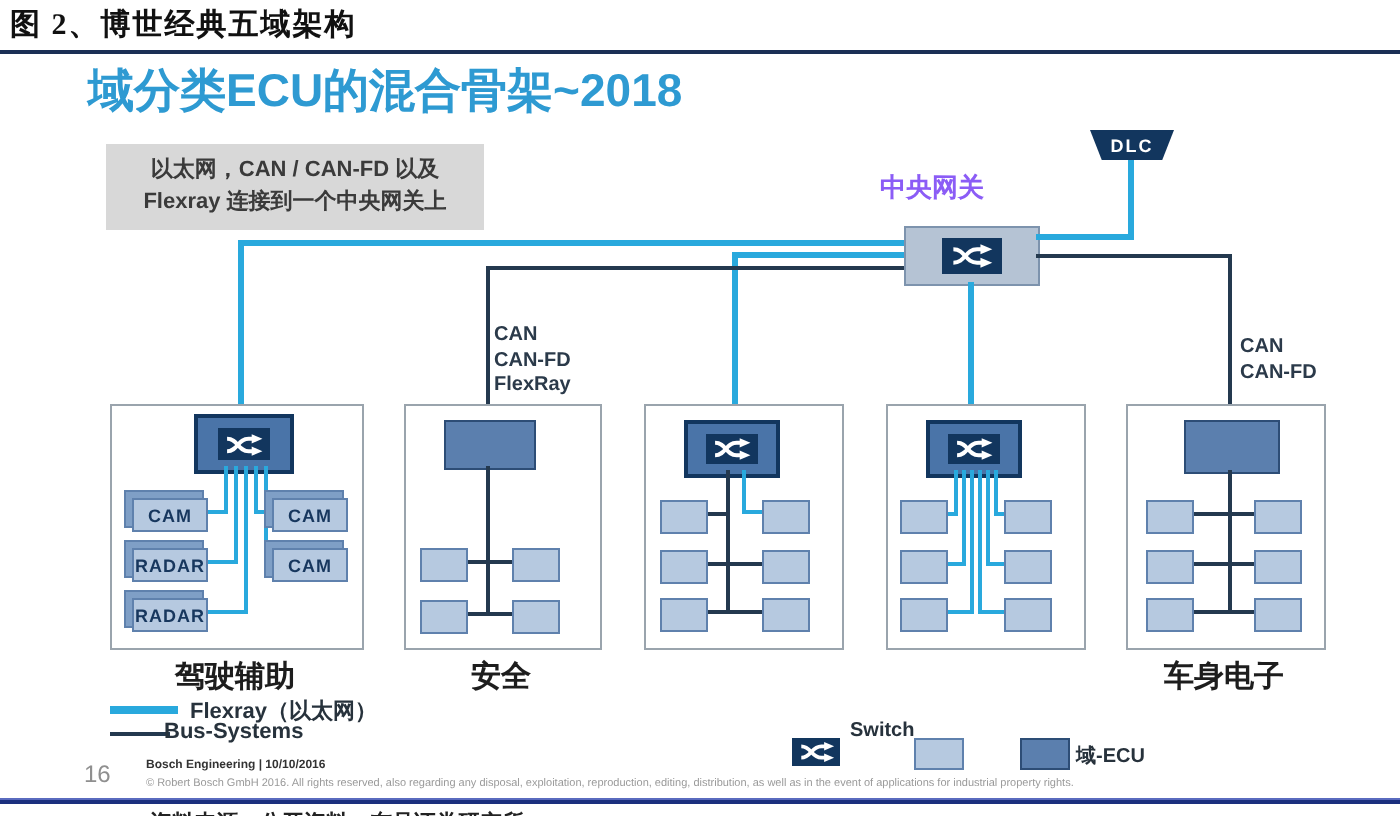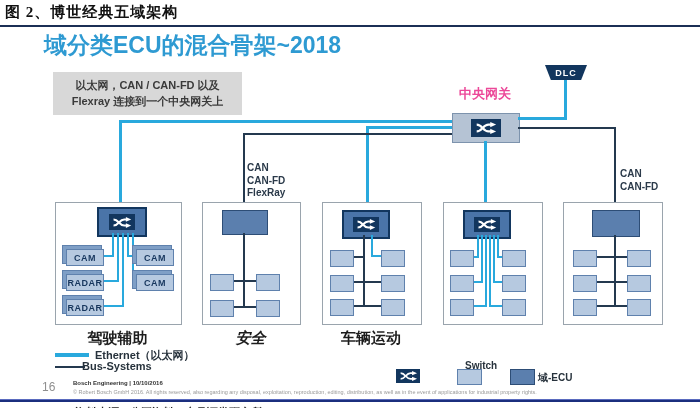--- a/index.html
+++ b/index.html
@@ -9,21 +9,21 @@
   .preline{white-space:pre-line;}
   
   .fig-title{left:5px;top:3px;font:bold 15px "Liberation Serif",serif;color:#111;letter-spacing:1px;}
   .hdr-rule{left:0;top:25px;width:700px;height:2px;background:var(--rulenavy);}
   
   .slide-title{left:44px;top:30px;font:bold 23px "Liberation Sans",sans-serif;color:var(--titleblue);}
   
   .note-box{left:53px;top:72px;width:189px;height:43px;background:var(--notebg);
             display:flex;align-items:center;justify-content:center;text-align:center;
             font:bold 11px "Liberation Sans",sans-serif;color:#3a3a3a;line-height:1.45;}
-  .gw-label{left:440px;top:85px;width:90px;text-align:center;font:bold 13px "Liberation Sans",sans-serif;color:#ec4899;}
+  .gw-label{left:440px;top:85px;width:90px;text-align:left;font:bold 13px "Liberation Sans",sans-serif;color:#8b5cf6;}
   
   .gateway{left:452px;top:113px;width:66px;height:28px;background:var(--gatewayfill);
            border:1px solid var(--gatewayborder);display:flex;align-items:center;justify-content:center;}
   .badge{background:var(--switchnavy);display:flex;align-items:center;justify-content:center;}
   .badge svg{display:block;}
   .dlc{left:545px;top:65px;width:42px;height:15px;background:var(--switchnavy);
        clip-path:polygon(0 0,100% 0,86% 100%,14% 100%);
        display:flex;align-items:center;justify-content:center;
        font:bold 9px "Liberation Sans",sans-serif;color:#fff;letter-spacing:1px;}
   .cy{background:var(--ethernet);}
@@ -214,37 +214,37 @@
   <div class="abs bk" style="left:595px;top:305px;width:19px;height:2px;"></div>
   <div class="abs bk" style="left:616px;top:305px;width:11px;height:2px;"></div>
   <div class="abs ecu" style="left:573px;top:250px;"></div>
   <div class="abs ecu" style="left:627px;top:250px;"></div>
   <div class="abs ecu" style="left:573px;top:275px;"></div>
   <div class="abs ecu" style="left:627px;top:275px;"></div>
   <div class="abs ecu" style="left:573px;top:299px;"></div>
   <div class="abs ecu" style="left:627px;top:299px;"></div>
 
   <div class="abs dom-label" style="left:55px;width:125px;">驾驶辅助</div>
-  <div class="abs dom-label" style="left:202px;width:97px;font-style:italic;">安全</div>
-  <div class="abs dom-label" style="left:322px;width:98px;">车辆运动</div>
+  <div class="abs dom-label" style="left:202px;width:97px;">安全</div>
+  <div class="abs dom-label" style="left:563px;width:98px;">车身电子</div>
 
   <div class="abs cy" style="left:55px;top:353px;width:34px;height:4px;"></div>
-  <div class="abs lg-txt" style="left:95px;top:348px;">Ethernet（以太网）</div>
+  <div class="abs lg-txt" style="left:95px;top:348px;">Flexray（以太网）</div>
   <div class="abs bk" style="left:55px;top:366px;width:30px;height:2px;"></div>
   <div class="abs lg-txt" style="left:82px;top:360px;">Bus-Systems</div>
 
   <div class="abs badge" style="left:396px;top:369px;width:24px;height:14px;">
     <svg width="19" height="10" viewBox="0 0 26 14">
         <path d="M2 3 C9 3 9 11 16 11 H19" stroke="#fff" stroke-width="2.6" fill="none"></path>
         <path d="M2 11 C9 11 9 3 16 3 H19" stroke="#fff" stroke-width="2.6" fill="none"></path>
         <polygon points="18,0 25,3 18,6" fill="#fff"></polygon>
         <polygon points="18,8 25,11 18,14" fill="#fff"></polygon>
       </svg>
   </div>
-  <div class="abs lg-sm" style="left:425px;top:360px;margin-left:40px;">Switch</div>
+  <div class="abs lg-sm" style="left:425px;top:360px;">Switch</div>
   <div class="abs lg-swatch" style="left:457px;top:369px;width:23px;height:14px;background:var(--ecufill);"></div>
   <div class="abs lg-sm" style="left:485px;top:371px;padding-left:28px;">ECU</div>
   <div class="abs lg-swatch" style="left:510px;top:369px;width:23px;height:14px;background:var(--decufill);border-color:var(--decuborder);"></div>
   <div class="abs lg-sm" style="left:538px;top:371px;">域-ECU</div>
 
   <div class="abs pg-num" style="left:42px;top:380px;">16</div>
   <div class="abs org" style="left:73px;top:380px;">Bosch Engineering | 10/10/2016</div>
   <div class="abs copy" style="left:73px;top:389px;width:580px;">© Robert Bosch GmbH 2016. All rights reserved, also regarding any disposal, exploitation, reproduction, editing, distribution, as well as in the event of applications for industrial property rights.</div>
 
   <div class="abs btm-rule"></div>

